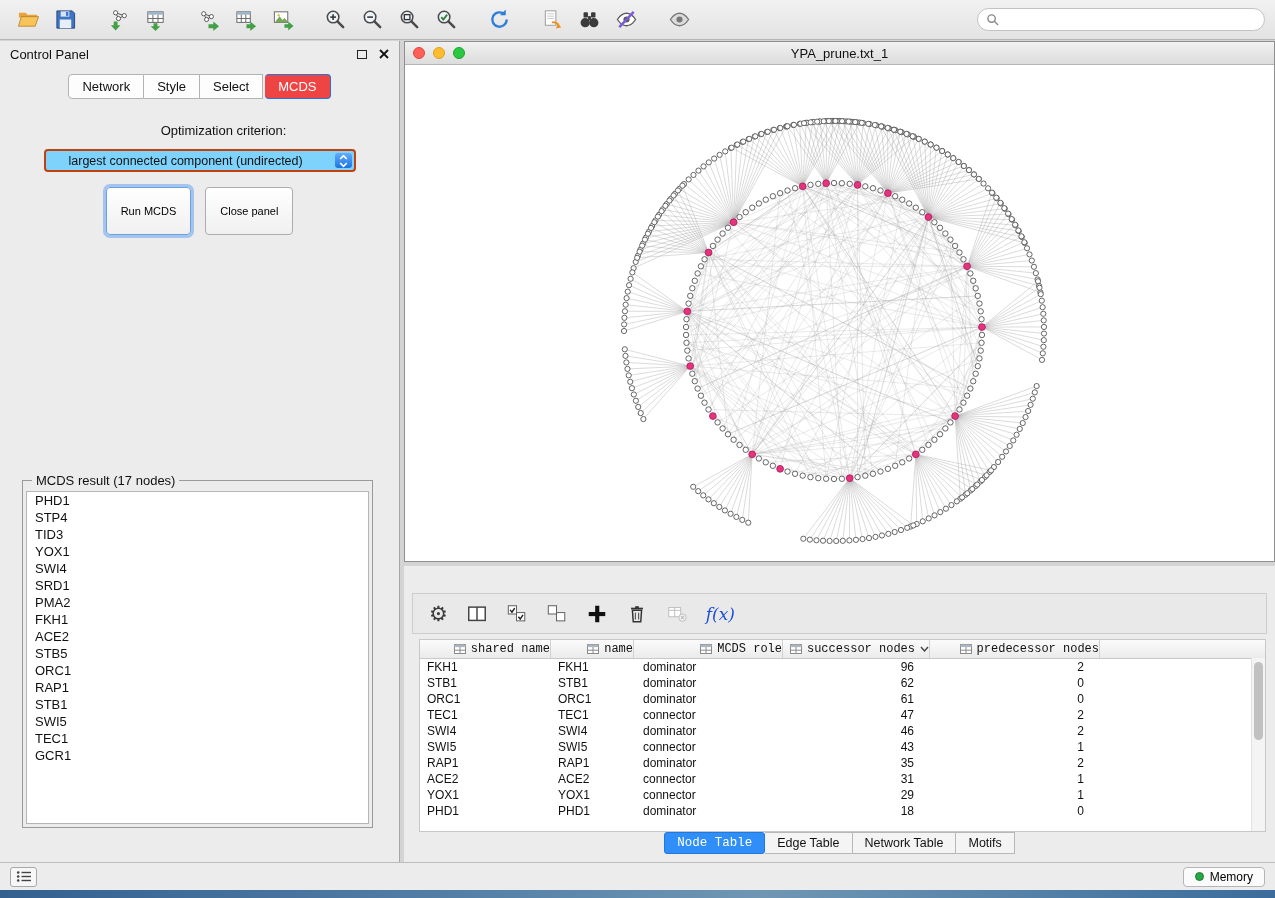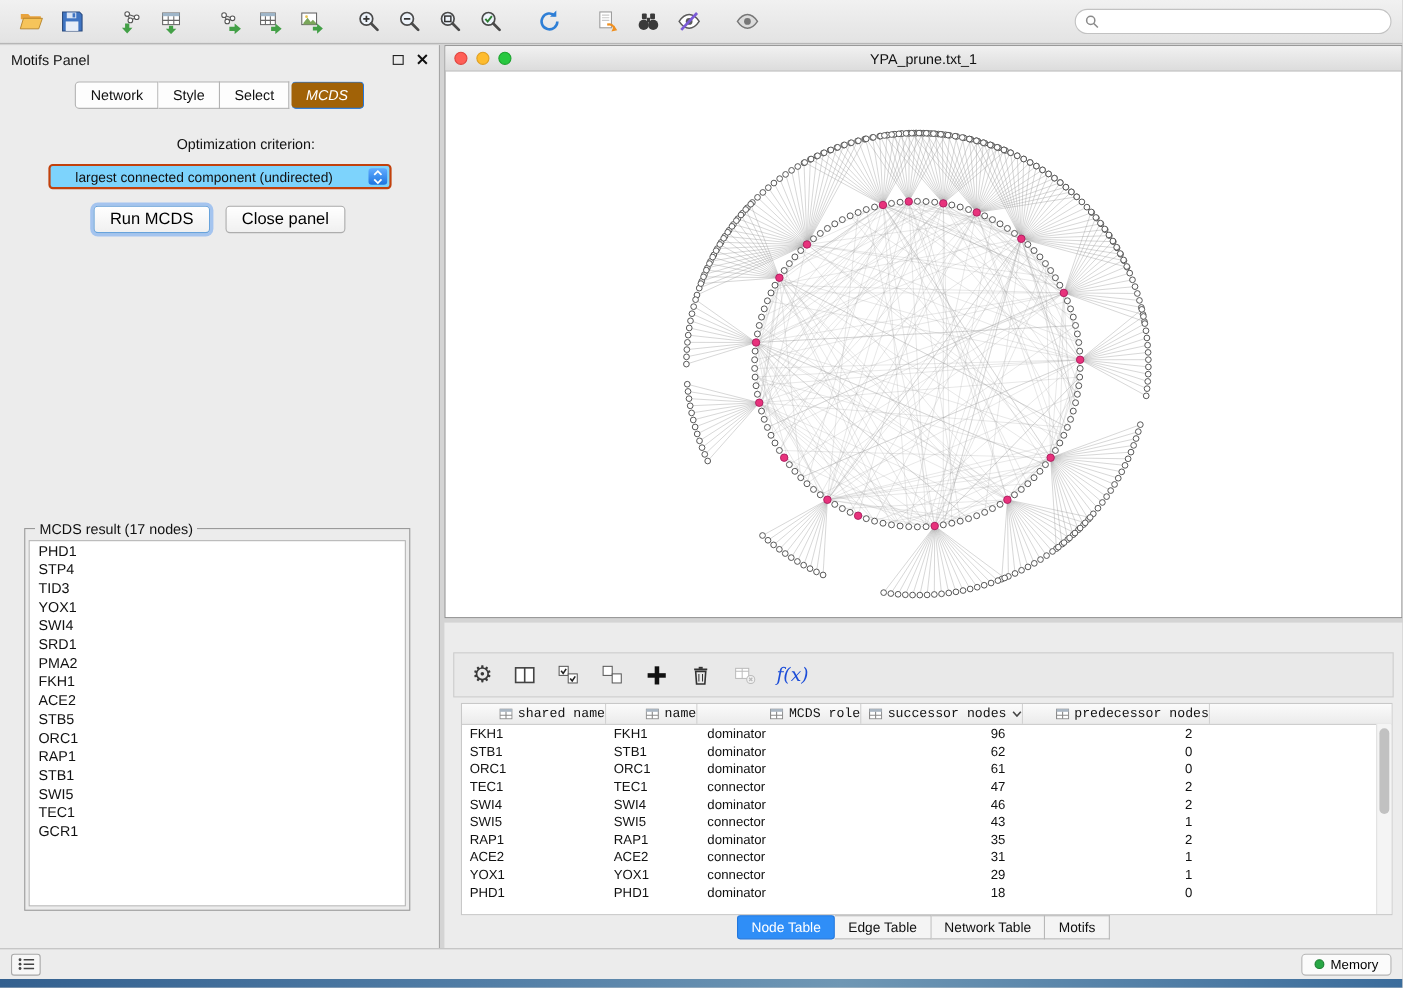--- a/index.html
+++ b/index.html
@@ -22,29 +22,29 @@
   
   .control-panel{position:absolute;top:41px;left:0;width:400px;bottom:36px;box-sizing:border-box;
     background:#ececec;border-right:1px solid #a6a6a6;}
   .panel-header{height:26px;display:flex;align-items:center;padding:0 10px;font-size:13px;}
   .panel-header-icons{margin-left:auto;display:flex;gap:12px;align-items:center;}
   .float-btn{width:10px;height:9px;border:1.5px solid #222;background:transparent;padding:0;}
   .close-btn{border:none;background:transparent;padding:0;line-height:0;}
   .cp-tabs{display:flex;justify-content:center;margin-top:7px;}
   .cp-tab{font-size:13px;padding:4px 13px;background:#fdfdfd;border:1px solid #b3b3b3;border-left:none;}
   .cp-tab:first-child{border-left:1px solid #b3b3b3;border-radius:4px 0 0 4px;}
-  .cp-tab.active{background:#a16207;color:#fff;border-color:#2277dd;border-radius:4px;margin-left:2px;font-style:italic;}
+  .cp-tab.active{background:#ef4444;color:#fff;border-color:#2277dd;border-radius:4px;margin-left:2px;}
   .opt-label{text-align:center;margin-top:24px;font-size:13px;padding-left:48px;}
   .selectbox{position:relative;margin:11px auto 0;width:312px;height:23px;background:#7dd3fc;
     border:2px solid #c2410c;border-radius:4px;font-size:12.5px;display:flex;align-items:center;
     padding-left:23px;box-sizing:border-box;}
   .select-stepper{position:absolute;right:2px;top:2px;bottom:2px;width:17px;border-radius:3px;
     background:linear-gradient(#62acff,#1d74e0);display:flex;align-items:center;justify-content:center;}
   .cp-buttons{display:flex;justify-content:center;gap:14px;margin-top:15px;}
-  .btn{font-size:15px;padding:3px 14px;background:linear-gradient(#ffffff,#f0f0f0);
+  .btn{font-size:11px;padding:17px 14px;background:linear-gradient(#ffffff,#f0f0f0);
     border:1px solid #adadad;border-radius:4px;}
   .btn.focused{border-color:#68a3dc;box-shadow:0 0 0 3px rgba(77,149,243,.45);}
   .mcds-fieldset{position:absolute;left:10px;right:14px;top:420px;bottom:22px;margin:12px;
     border:1px solid #9a9a9a;padding:3px;background:#ececec;}
   .mcds-fieldset legend{font-size:13px;padding:0 4px;margin-left:6px;}
   .mcds-list{width:100%;height:100%;box-sizing:border-box;background:#fff;border:1px solid #b5b5b5;
     overflow:hidden;font-size:13px;}
   .mcds-item{padding:1px 8px;line-height:15px;}
 
   
@@ -81,21 +81,21 @@
   .td{box-sizing:border-box;white-space:nowrap;overflow:hidden;}
   .c0{width:131px;padding-left:7px;}.c1{width:83px;padding-left:7px;}
   .c2{width:149px;padding-left:9px;}
   .c3{width:147px;text-align:right;padding-right:16px;}
   .c4{width:170px;text-align:right;padding-right:16px;}
   .cf{flex:1;}
   .vscroll{position:absolute;top:18px;right:0;bottom:0;width:13px;background:#f4f4f4;border-left:1px solid #e2e2e2;}
   .vthumb{position:absolute;top:4px;left:2px;width:9px;height:78px;background:#c1c1c1;border-radius:5px;}
   .tp-tabs{position:absolute;bottom:8px;left:0;width:100%;display:flex;justify-content:center;}
   .tp-tab{font-size:12.5px;padding:3px 12px;background:#f4f4f4;border:1px solid #b8b8b8;border-left:none;}
-  .tp-tab:first-child{border-left:1px solid #b8b8b8;}
+  .tp-tab:first-child{border-left:1px solid #b8b8b8;font-family:Liberation Mono, monospace;}
   .tp-tab.active{background:#2f8ef7;color:#fff;border-color:#2277dd;border-radius:3px;}
 
   
   .statusbar{position:absolute;left:0;right:0;bottom:8px;height:28px;box-sizing:border-box;
     background:#ececec;border-top:1px solid #bdbdbd;display:flex;align-items:center;padding:0 10px;}
   .menu-btn{width:27px;height:20px;border:1px solid #a8a8a8;border-radius:3px;background:#f7f7f7;
     display:flex;align-items:center;justify-content:center;padding:0;}
   .memory-btn{margin-left:auto;display:flex;align-items:center;gap:6px;border:1px solid #b5b5b5;
     border-radius:4px;background:#fbfbfb;padding:2px 11px;font-size:12px;}
   .mem-dot{width:9px;height:9px;border-radius:50%;background:#28a745;border:1px solid #1d7f33;box-sizing:border-box;}
@@ -253,21 +253,21 @@
     <svg viewBox="0 0 14 14">
         <circle cx="6" cy="6" r="4" fill="none" stroke="#8a8a8a" stroke-width="1.5"></circle>
         <line x1="9" y1="9" x2="13" y2="13" stroke="#8a8a8a" stroke-width="1.5"></line>
       </svg>
     <input placeholder="" style="">
   </div>
 </div>
 
 <div class="control-panel">
   <div class="panel-header">
-    <span>Motifs Panel</span>
+    <span>Control Panel</span>
     <span class="panel-header-icons">
       <button class="float-btn"></button>
       <button class="close-btn">
         <svg width="10" height="10" viewBox="0 0 10 10">
             <path d="M1 1l8 8M9 1l-8 8" stroke="#111" stroke-width="1.8"></path>
           </svg>
       </button>
     </span>
   </div>
   <div class="cp-tabs">

